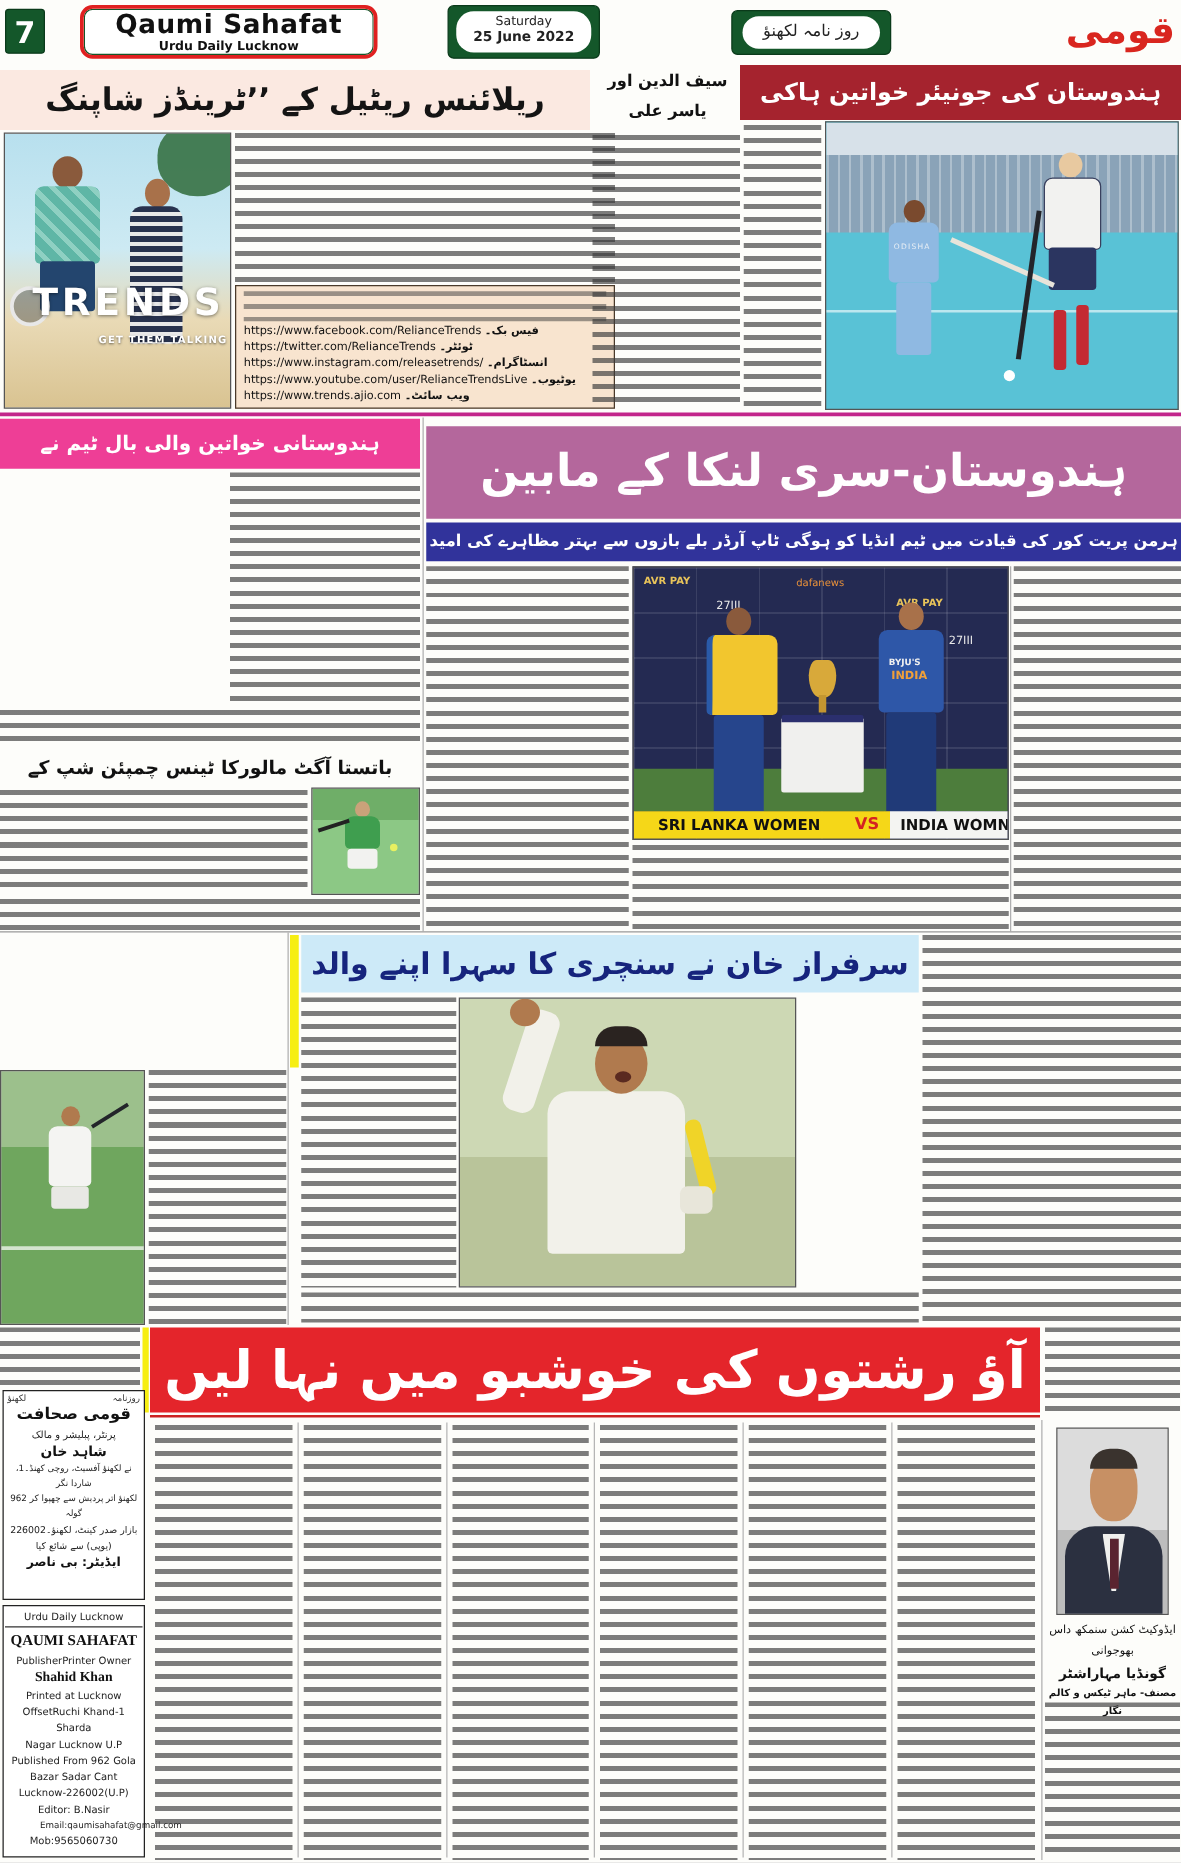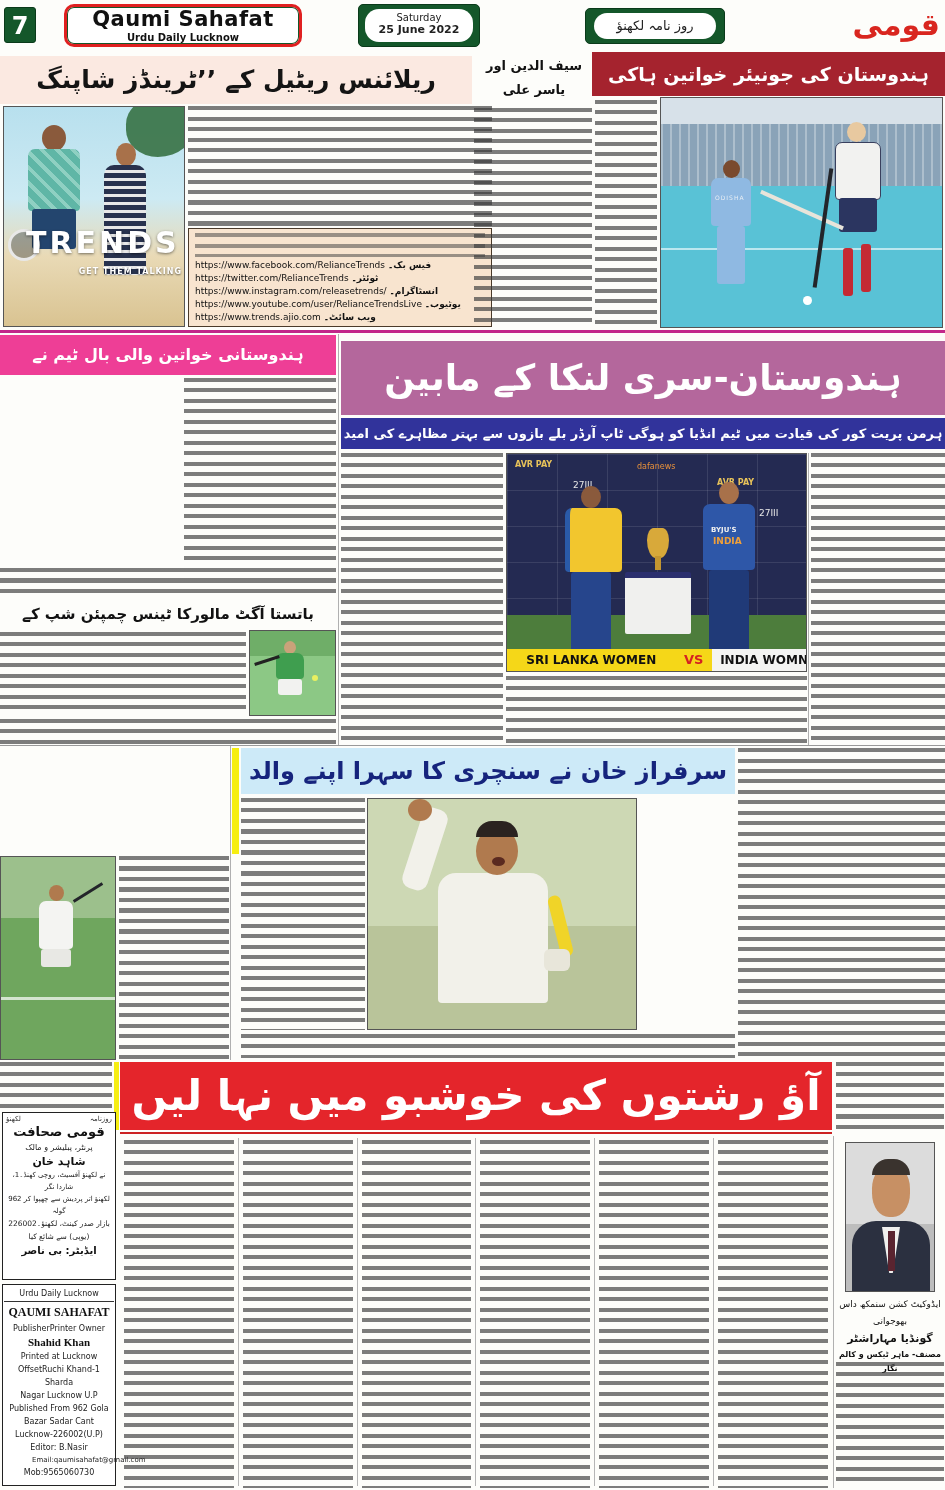--- a/index.html
+++ b/index.html
@@ -38,21 +38,21 @@
     <div class="abs center" style="left:64px;top:4px;width:238px;height:43px;border:3px solid #e02020;border-radius:10px;background:#fff;box-shadow:inset 0 0 0 1px #14572a;">
       <div style="font-weight:bold;font-size:21px;line-height:25px;color:#111;letter-spacing:.5px;">Qaumi Sahafat</div>
       <div style="font-weight:bold;font-size:10px;color:#111;">Urdu Daily Lucknow</div>
     </div>
     <div class="abs greenbox" style="left:358px;top:4px;width:122px;height:43px;">
       <div class="pill center" style="margin:4px 6px;height:33px;">
         <div style="font-size:10px;padding-top:3px;color:#222;">Saturday</div>
         <div style="font-size:11px;font-weight:bold;color:#222;">25 June 2022</div>
       </div>
     </div>
-    <div class="abs greenbox" style="left:585px;top:8px;width:140px;height:36px;">
+    <div class="abs greenbox" style="left:585px;top:8px;width:128px;height:36px;">
       <div class="pill center urdu" style="margin:4px 8px;height:26px;">
         <span style="font-size:13px;line-height:26px;color:#222;">روز نامہ لکھنؤ</span>
       </div>
     </div>
     <div class="abs urdu" style="left:740px;top:4px;width:200px;height:42px;text-align:right;">
       <span style="color:#d9261f;font-weight:bold;font-size:30px;line-height:42px;">قومی صحافت</span>
     </div>
   </div>
 
   <div class="abs urdu center" style="left:0;top:56px;width:472px;height:48px;background:#fbe9e1;overflow:hidden;">

